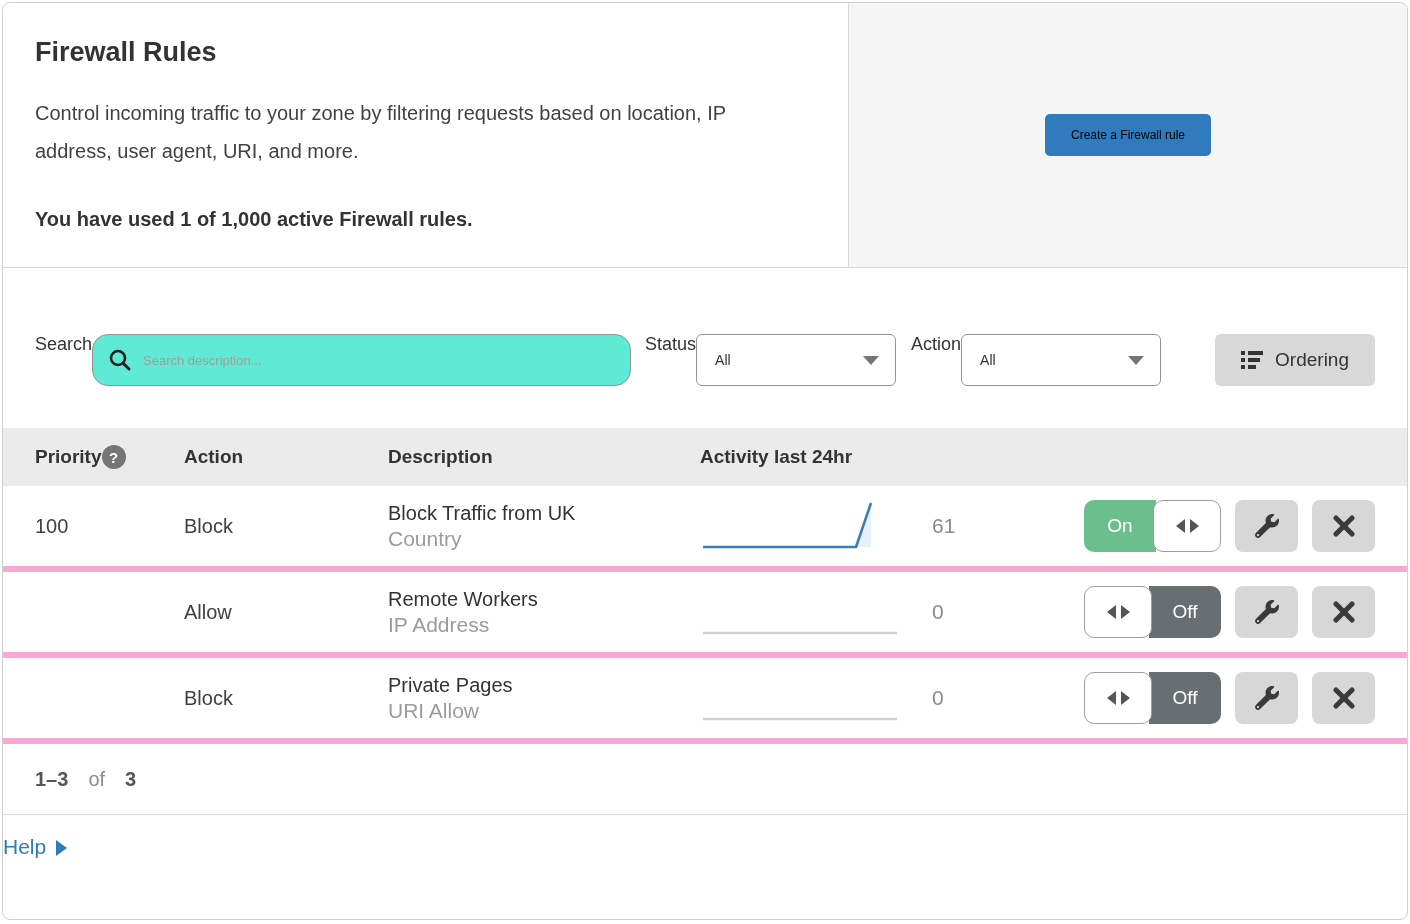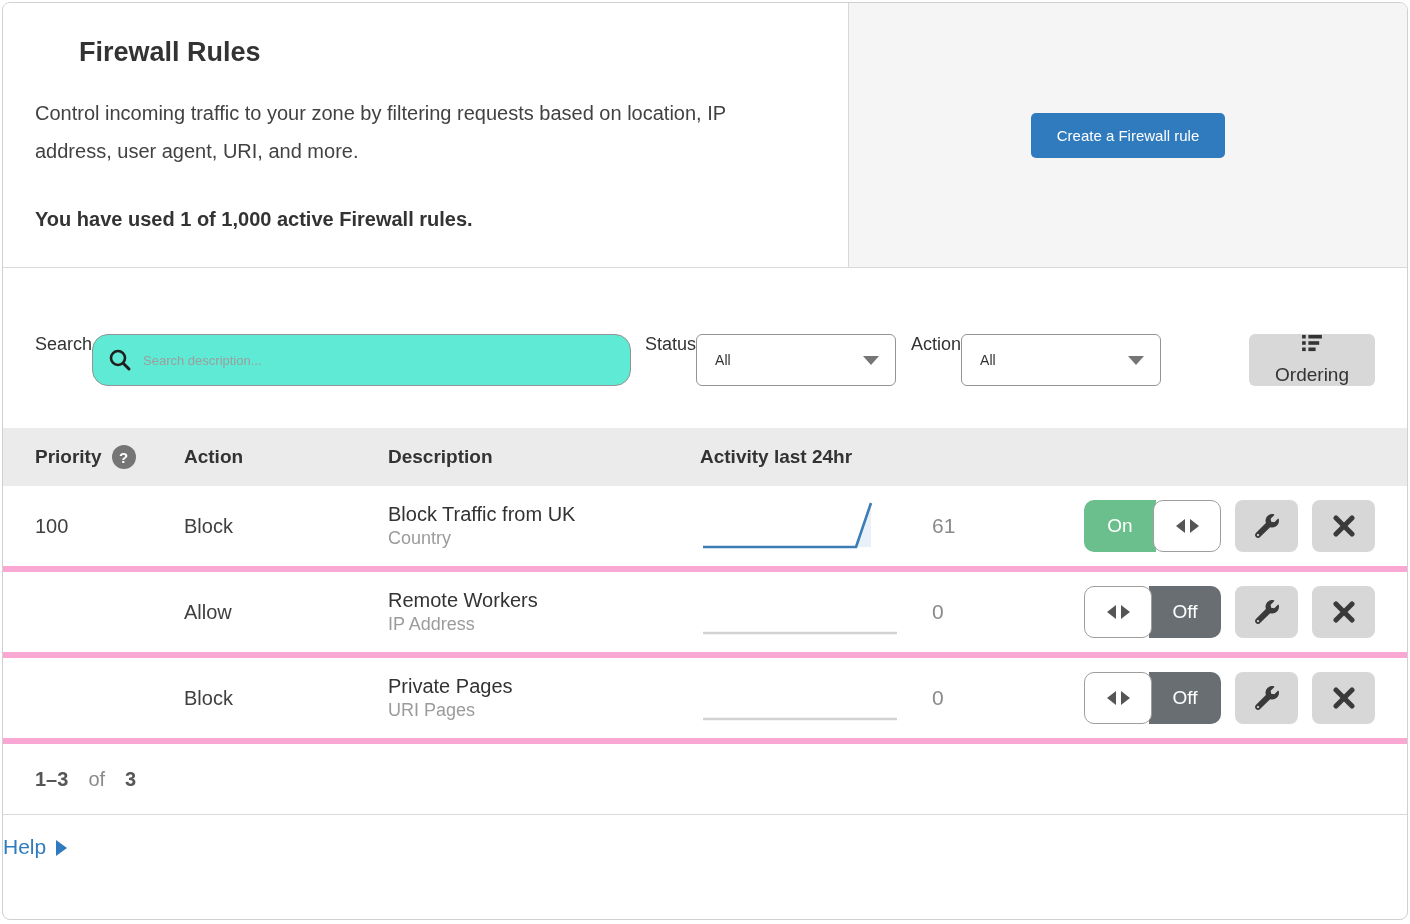--- a/index.html
+++ b/index.html
@@ -6,29 +6,29 @@
   html, body { background: #fff; font-family: "Liberation Sans", sans-serif; color: #333; }
   .card {
     width: 1406px; height: 918px; margin: 2px;
     border: 1px solid #d0d0d0; border-radius: 8px;
     overflow: hidden; background: #fff;
   }
 
   
   .header { display: flex; height: 265px; border-bottom: 1px solid #d9d9d9; }
   .header-left { width: 845px; padding: 34px 40px 0 32px; background: #fff; }
-  .page-title { font-size: 27px; font-weight: 700; color: #333; margin-bottom: 26px; margin-left: 44px; }
+  .page-title { font-size: 27px; font-weight: 700; color: #333; margin-bottom: 26px; }
   .page-desc { font-size: 20px; color: #424242; line-height: 38px; max-width: 780px; }
   .usage-note { font-size: 20px; font-weight: 700; color: #333; margin-top: 38px; }
   .header-right {
     flex: 1; background: #f5f5f5; border-left: 1px solid #d9d9d9;
     display: flex; align-items: center; justify-content: center;
   }
   .create-btn {
-    background: #2f7bbe; color: #ffffff; font-size: 15px;
+    background: #2f7bbe; color: #000000; font-size: 12px;
     border: none; border-radius: 5px; padding: 14px 26px;
     font-family: inherit; cursor: pointer;
   }
 
   
   .filterbar { display: flex; align-items: flex-end; padding: 0 32px; height: 160px; padding-bottom: 42px; }
   .filter-group { display: flex; flex-direction: row; }
   .filter-label { font-size: 18px; color: #333; margin-bottom: 13px; }
   .search-wrap { position: relative; width: 539px; }
   .search-input {
@@ -46,43 +46,43 @@
   .caret-down {
     width: 0; height: 0; border-left: 8px solid transparent;
     border-right: 8px solid transparent; border-top: 9px solid #757575;
   }
   .ml14 { margin-left: 14px; }
   .ml15 { margin-left: 15px; }
   .ordering-btn {
     margin-left: auto; height: 52px; padding: 0 26px;
     background: #d8d8d8; border: none; border-radius: 6px;
     display: flex; align-items: center; gap: 12px;
-    font-size: 19px; color: #333; font-family: inherit; cursor: pointer; flex-direction: column;
+    font-size: 19px; color: #333; font-family: inherit; cursor: pointer;
   }
 
   
   .thead {
     display: flex; align-items: center; height: 58px; background: #ebebeb;
     font-size: 19px; font-weight: 700; color: #333;
   }
-  .col-priority { width: 181px; padding-left: 32px; display: flex; align-items: center; gap: 10px; }
+  .col-priority { width: 181px; padding-left: 32px; display: flex; align-items: center; }
   .col-action   { width: 204px; }
   .col-desc     { width: 293px; }
   .col-activity { width: 330px; display: flex; align-items: center; margin-left: 19px; }
   .col-controls { flex: 1; display: flex; align-items: center; justify-content: flex-end; gap: 14px; padding-right: 32px; }
   .help-badge {
     width: 24px; height: 24px; border-radius: 50%; background: #757575;
     color: #fff; font-size: 15px; font-weight: 700;
     display: flex; align-items: center; justify-content: center; cursor: pointer;
   }
   .trow { display: flex; align-items: center; height: 86px; border-bottom: 6px solid #f9a8d4; background: #fff; }
   .cell-priority { font-size: 20px; color: #404040; }
   .cell-action { font-size: 20px; color: #404040; }
   .rule-name { font-size: 20px; color: #333; }
-  .rule-type { font-size: 18px; color: #9b9b9b; margin-top: 2px; }
+  .rule-type { font-size: 21px; color: #9b9b9b; margin-top: 2px; }
   .spark { width: 200px; height: 66px; }
   .count { font-size: 21px; color: #8a8a8a; margin-left: 32px; }
 
   
   .toggle { position: relative; width: 137px; height: 52px; border-radius: 10px; cursor: pointer; }
   .toggle .seg {
     position: absolute; top: 0; bottom: 0; width: 72px;
     display: flex; align-items: center; justify-content: center;
     font-size: 19px; color: #fff;
   }
@@ -251,21 +251,21 @@
         </svg>
       </button>
     </div>
   </div>
 
   <div class="trow">
     <div class="col-priority cell-priority"></div>
     <div class="col-action cell-action">Block</div>
     <div class="col-desc">
       <div class="rule-name">Private Pages</div>
-      <div class="rule-type">URI Pages</div>
+      <div class="rule-type">URI Allow</div>
     </div>
     <div class="col-activity">
       <svg class="spark" viewBox="0 0 200 66">
         <line x1="3" y1="54" x2="197" y2="54" stroke="#d2d2d2" stroke-width="2.4"></line>
       </svg>
       <span class="count">0</span>
     </div>
     <div class="col-controls">
       <div class="toggle off">
         <div class="seg">Off</div>

